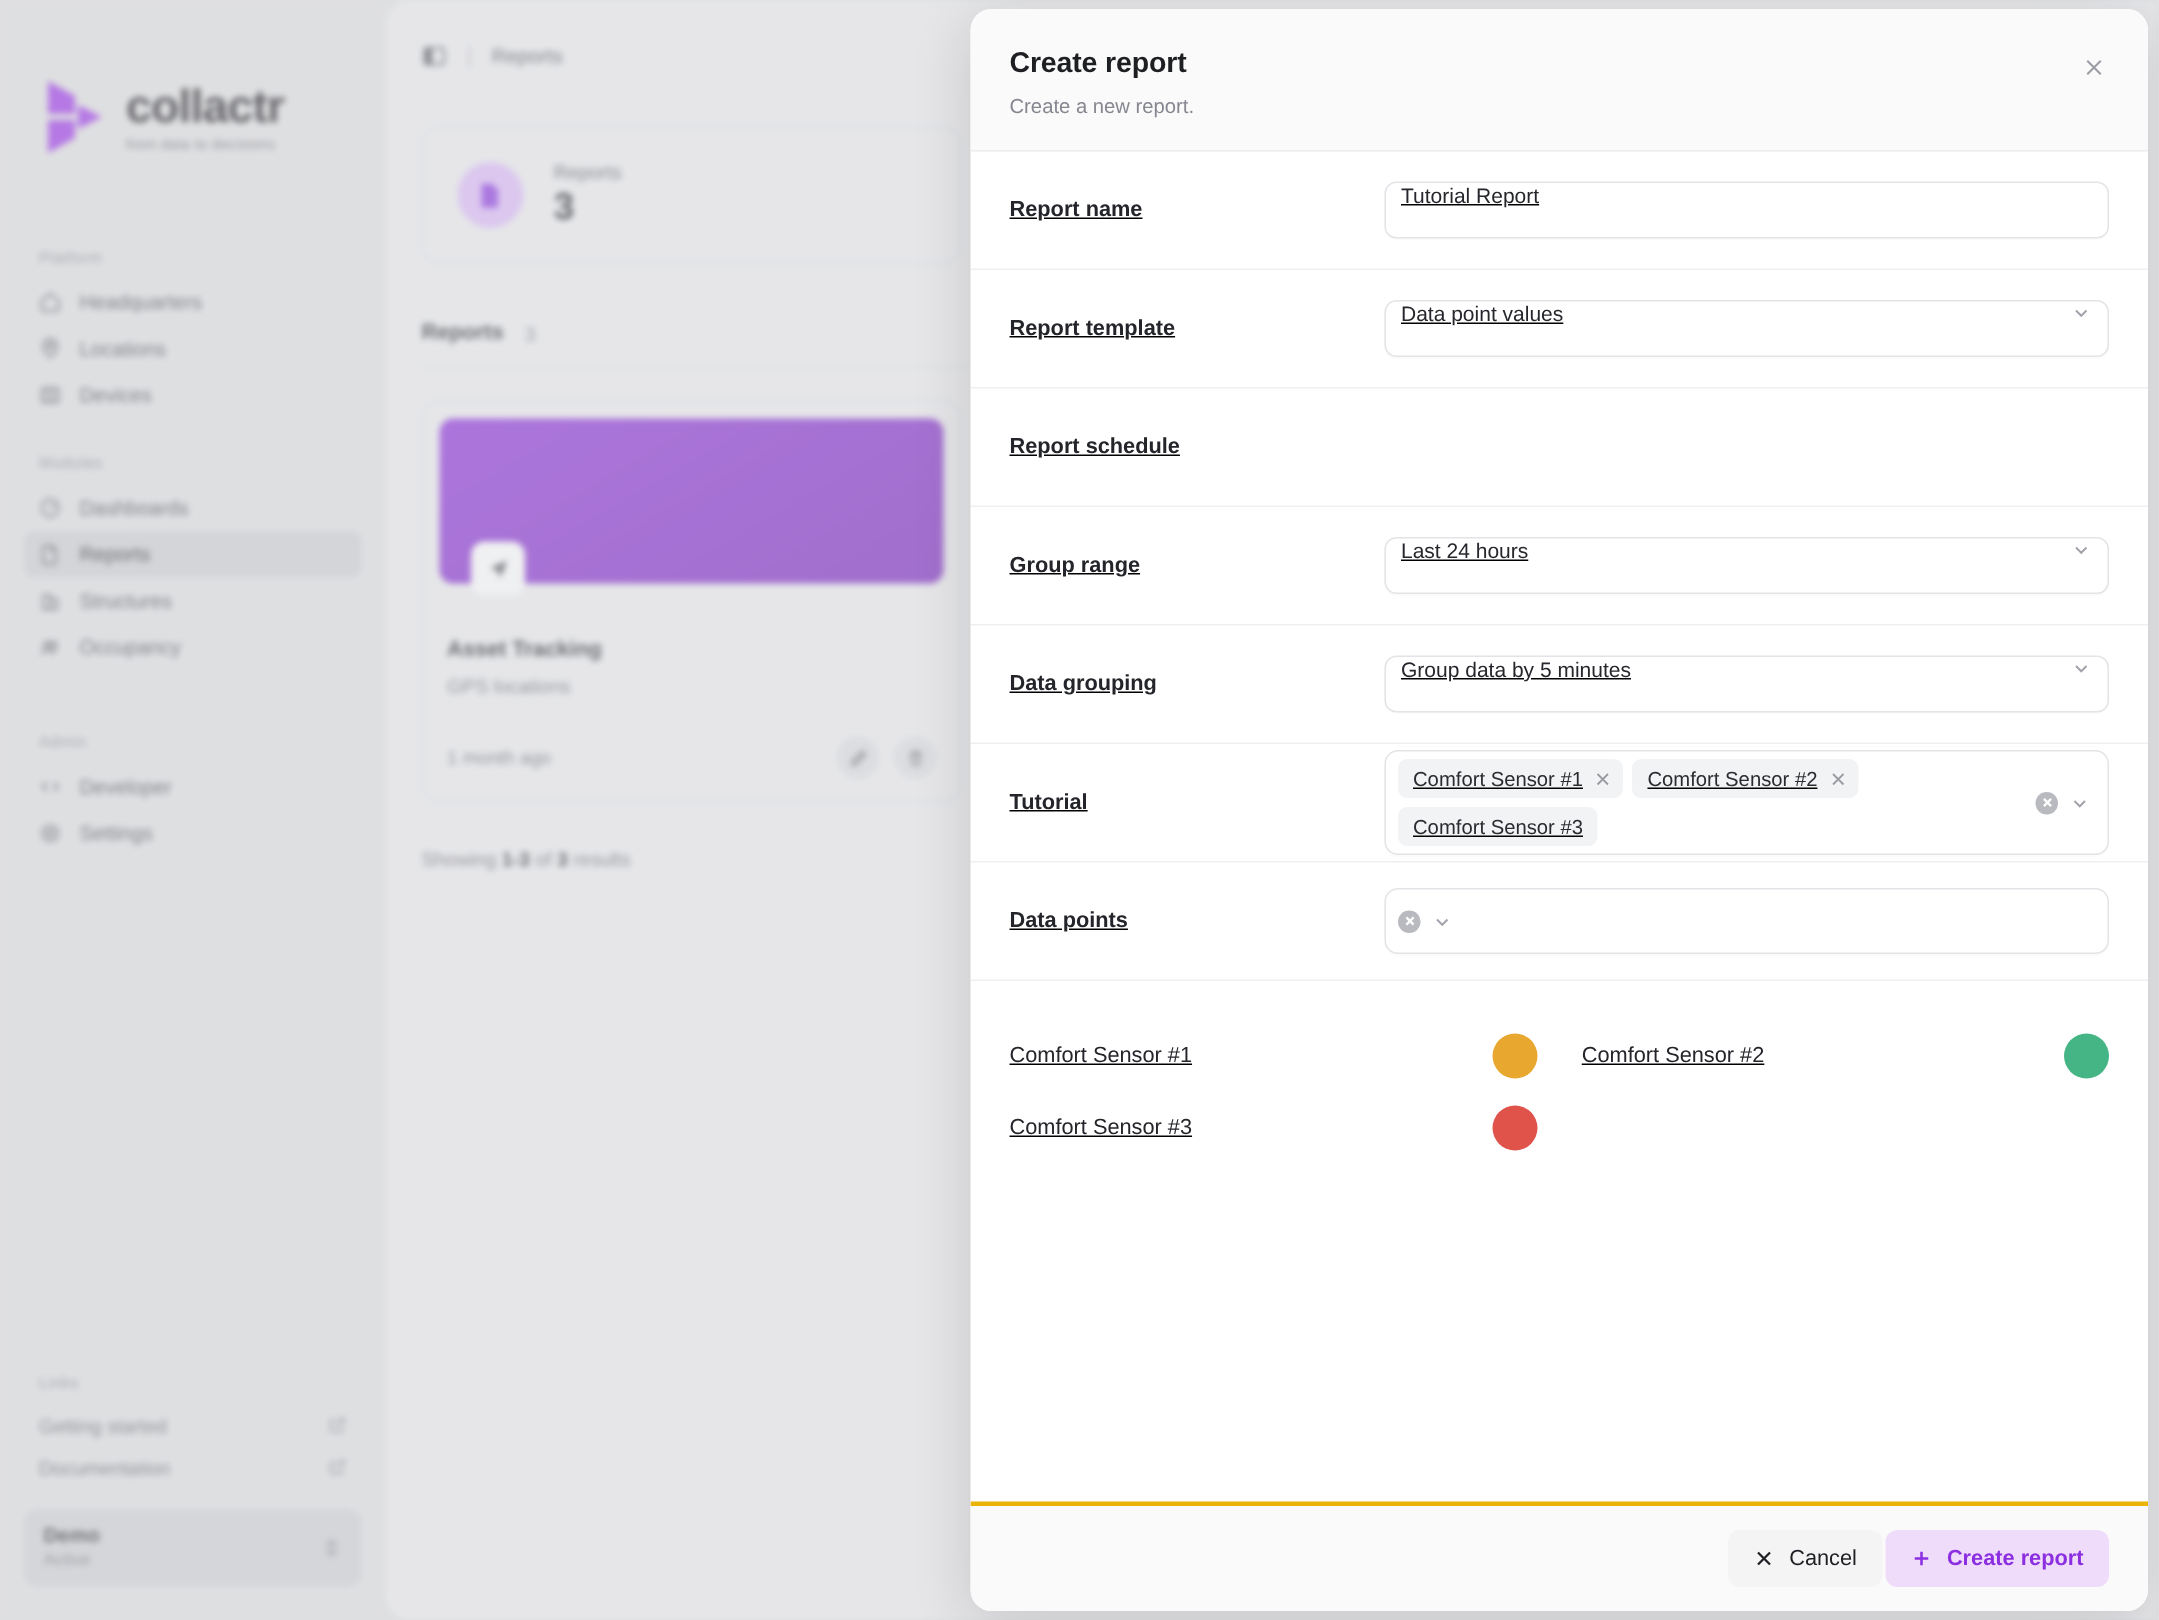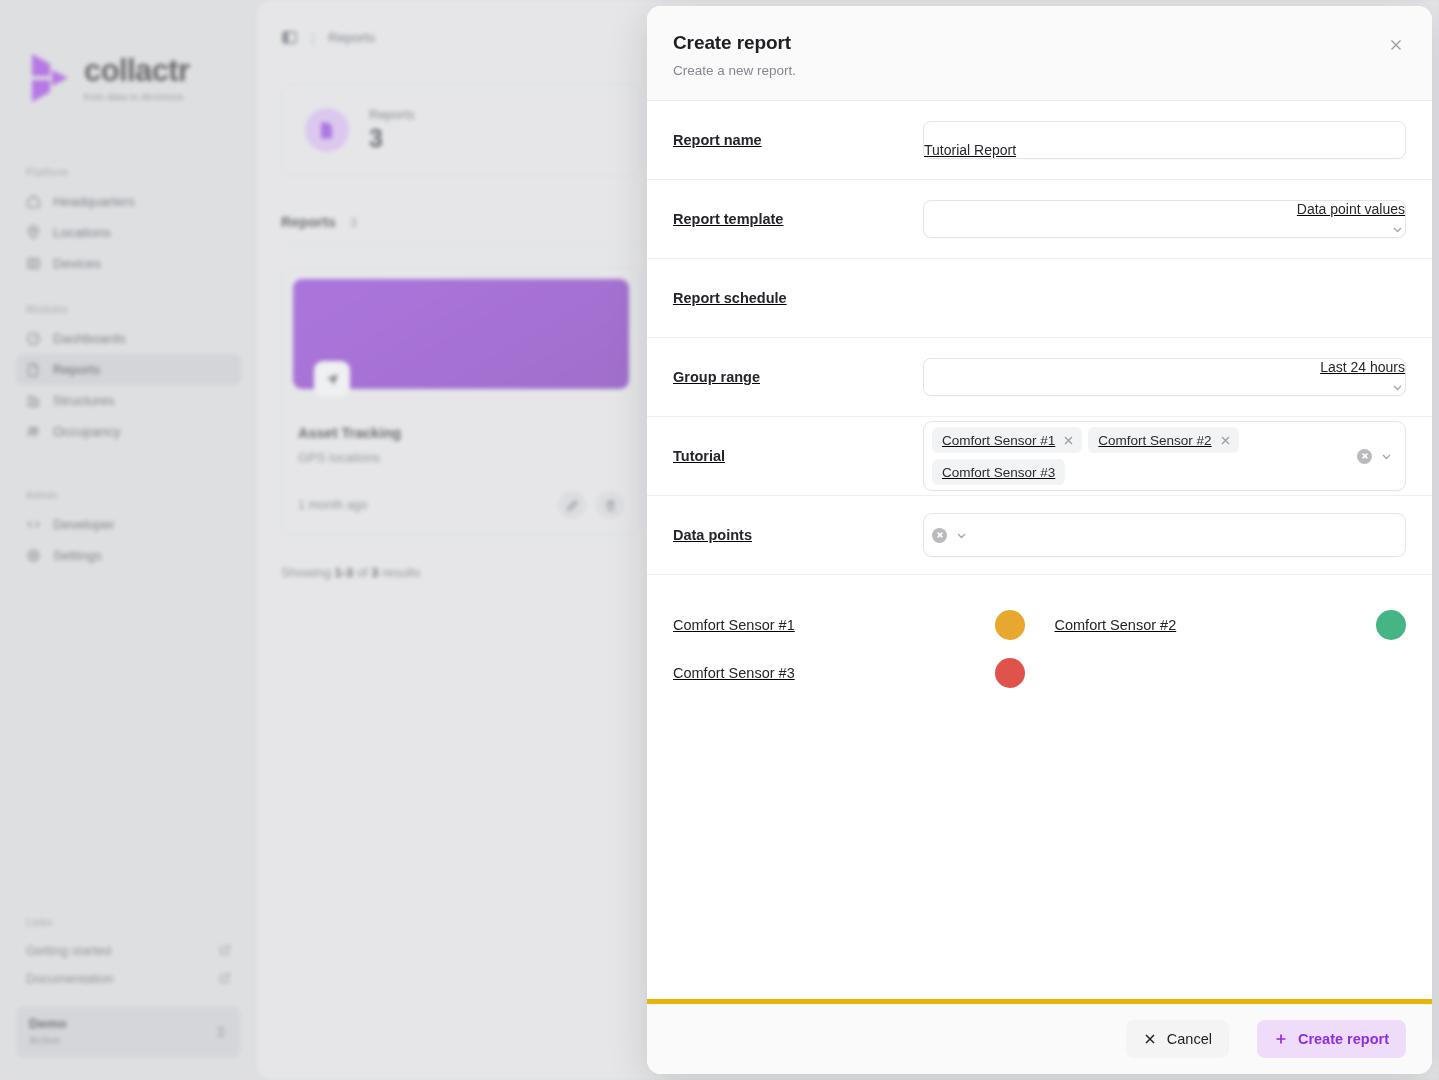--- a/index.html
+++ b/index.html
@@ -166,26 +166,26 @@
     padding: 0 26px; min-height: 79px;
     border-bottom: 1px solid #efefef;
   }
   .flabel { width: 250px; flex: 0 0 250px; font-size: 14.5px; font-weight: 700; color: #24252a; }
   .fctrl { flex: 1 1 auto; }
 
   .input, .select {
     height: 38px; width: 100%;
     border: 1px solid #e3e4e7; border-radius: 8px;
     background: #fff;
-    display: flex; align-items: flex-end;
-    padding: 0 0;
+    display: flex; align-items: flex-start;
+    padding: 0 10px;
     font-size: 14px; color: #26272c;
     box-shadow: 0 1px 1px rgba(0,0,0,.02);
   }
-  .select { justify-content: space-between; flex-direction: column; }
+  .select { justify-content: space-between; }
   .chev { width: 15px; height: 15px; color: #a2a3aa; flex: 0 0 15px; }
   .chev svg { display: block; width: 15px; height: 15px; }
 
   .multiselect {
     min-height: 44px; width: 100%;
     border: 1px solid #e3e4e7; border-radius: 9px; background: #fff;
     display: flex; align-items: center; gap: 6px;
     padding: 5px 8px 5px 8px;
     box-shadow: 0 1px 1px rgba(0,0,0,.02);
   }
@@ -211,22 +211,22 @@
   .color-grid { display: grid; grid-template-columns: 1fr 1fr; gap: 0 30px; }
   .color-row {
     display: flex; align-items: center; justify-content: space-between;
     height: 48px;
   }
   .color-name { font-size: 14.5px; color: #24252a; }
   .swatch { width: 30px; height: 30px; border-radius: 50%; }
 
   .modal-footer {
     flex: 0 0 auto;
-    background: #fafafa; border-top: 5px solid #eab308;
-    display: flex; align-items: center; justify-content: flex-end; gap: 28px;
+    background: #fafafa; border-top: 3px solid #eab308;
+    display: flex; align-items: center; justify-content: flex-end; gap: 2px;
     padding: 16px 26px;
   }
   .btn {
     display: inline-flex; align-items: center; gap: 10px;
     height: 38px; padding: 0 17px; border-radius: 8px;
     font-size: 14.5px; font-weight: 500; border: none;
     font-family: "Liberation Sans", sans-serif;
   }
   .btn-cancel { background: #f4f4f5; color: #1f2024; }
   .btn-primary { background: #efdcfb; color: #8c2fe0; font-weight: 600; }
@@ -495,20 +495,33 @@
             <span>Last 24 hours</span>
             <span class="chev">
                 <svg viewBox="0 0 15 15" fill="none" stroke="currentColor" stroke-width="1.3">
                   <path d="M4 6l3.5 3.5L11 6"></path>
                 </svg>
               </span>
           </div>
         </div>
       </div>
 
+      <div class="frow">
+        <div class="flabel">Data grouping</div>
+        <div class="fctrl">
+          <div class="select">
+            <span>Group data by 5 minutes</span>
+            <span class="chev">
+                <svg viewBox="0 0 15 15" fill="none" stroke="currentColor" stroke-width="1.3">
+                  <path d="M4 6l3.5 3.5L11 6"></path>
+                </svg>
+              </span>
+          </div>
+        </div>
+      </div>
 
       <div class="frow">
         <div class="flabel">Tutorial</div>
         <div class="fctrl">
           <div class="multiselect">
             <div class="chips">
               <span class="chip">
                 <span>Comfort Sensor #1</span>
                 <span class="chip-x">
                     <svg viewBox="0 0 11 11" fill="none" stroke="currentColor" stroke-width="1.2">

